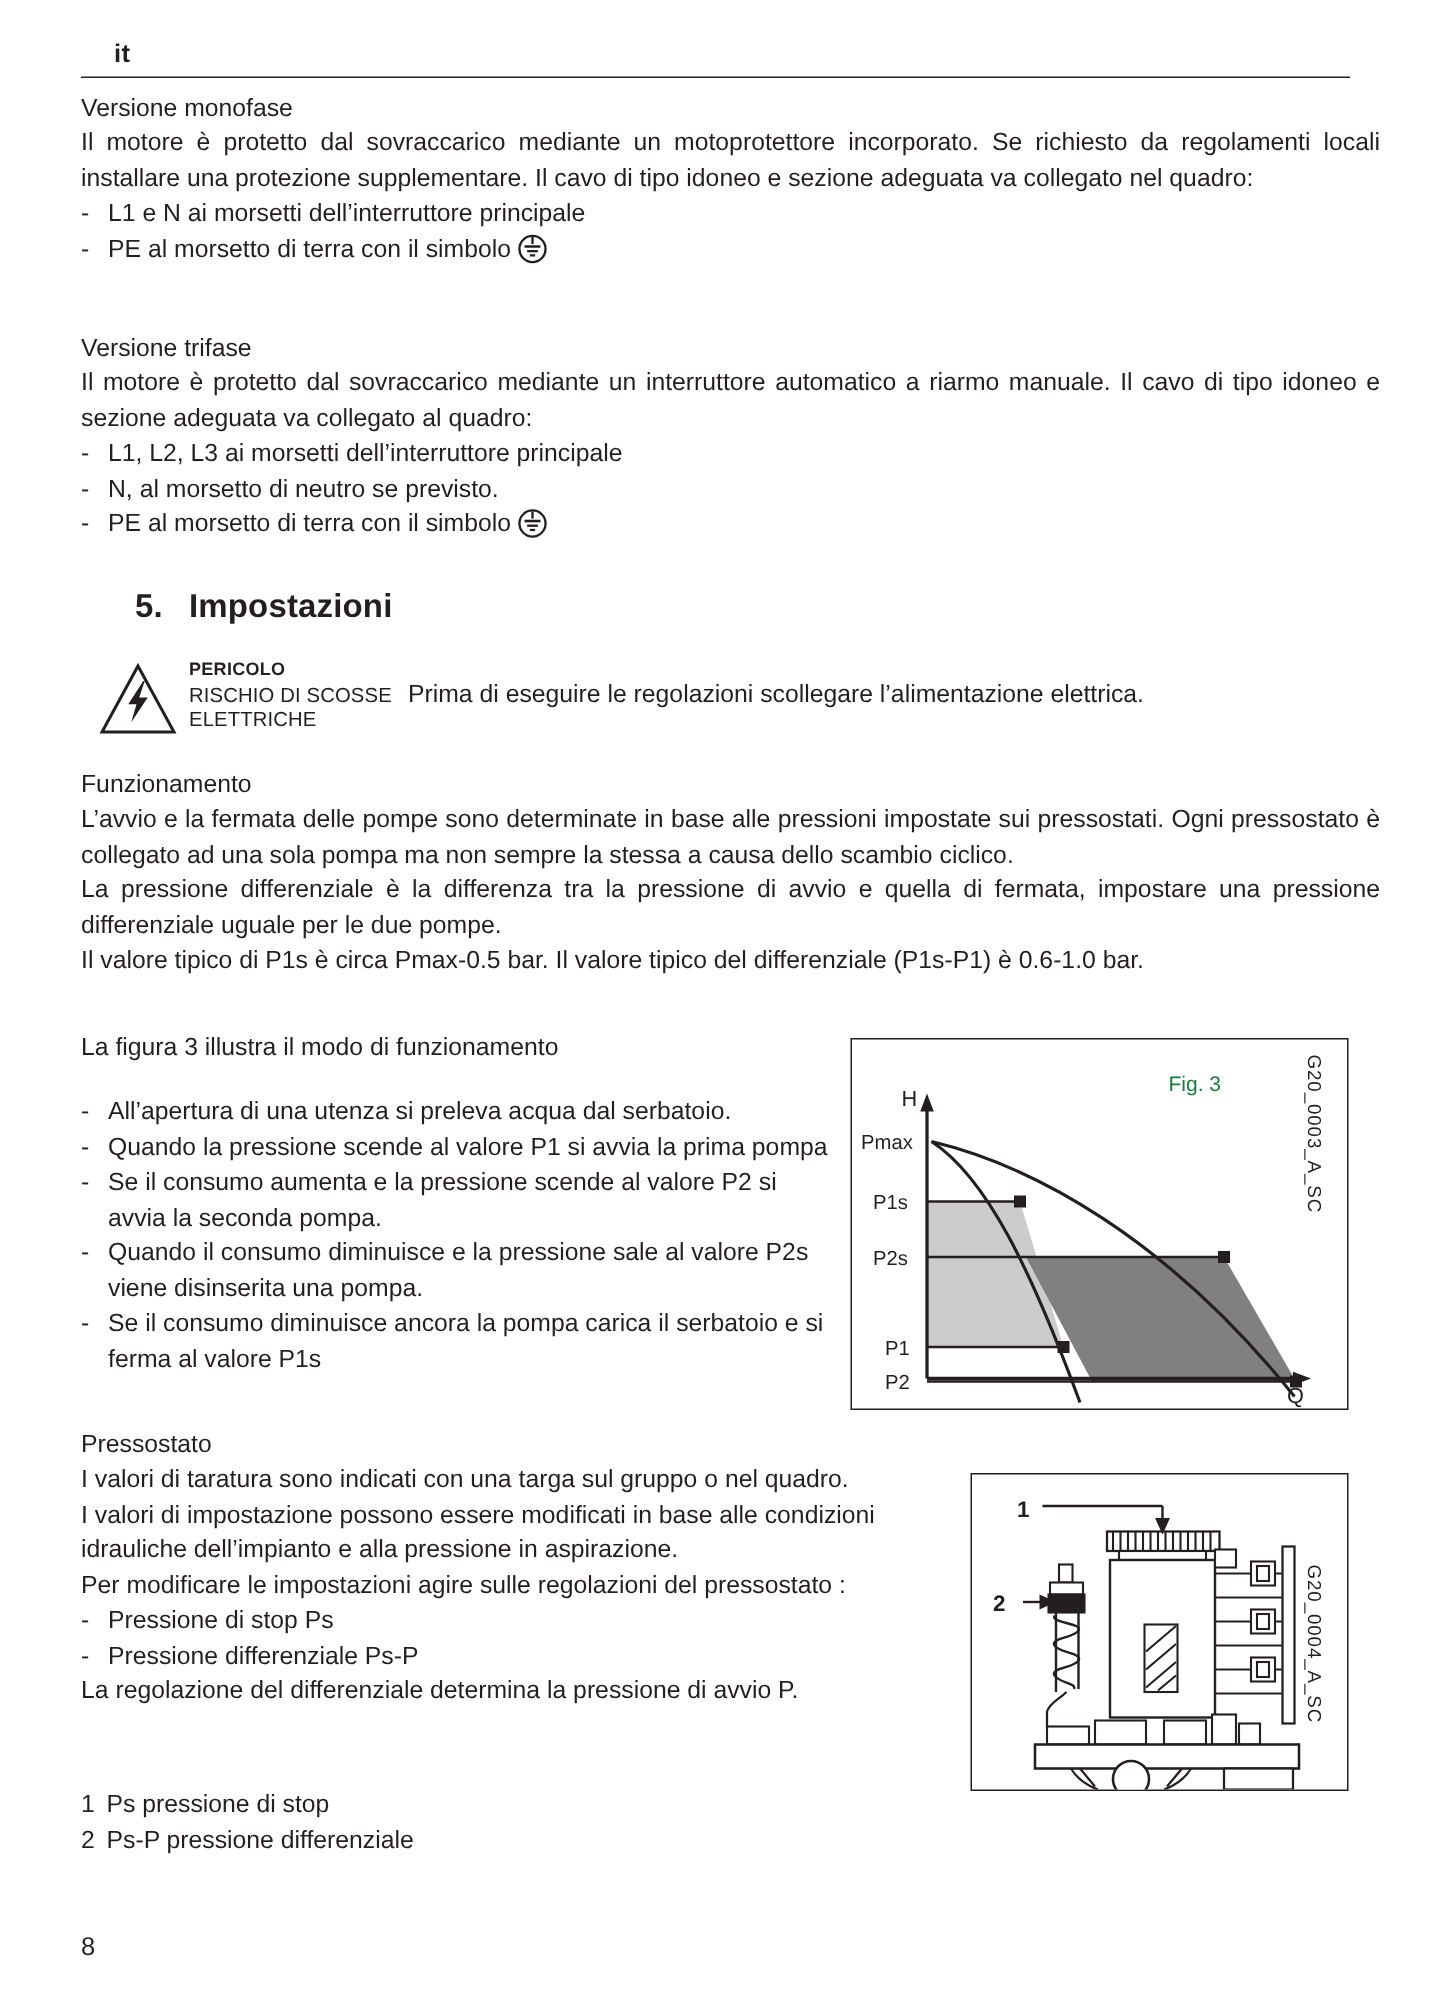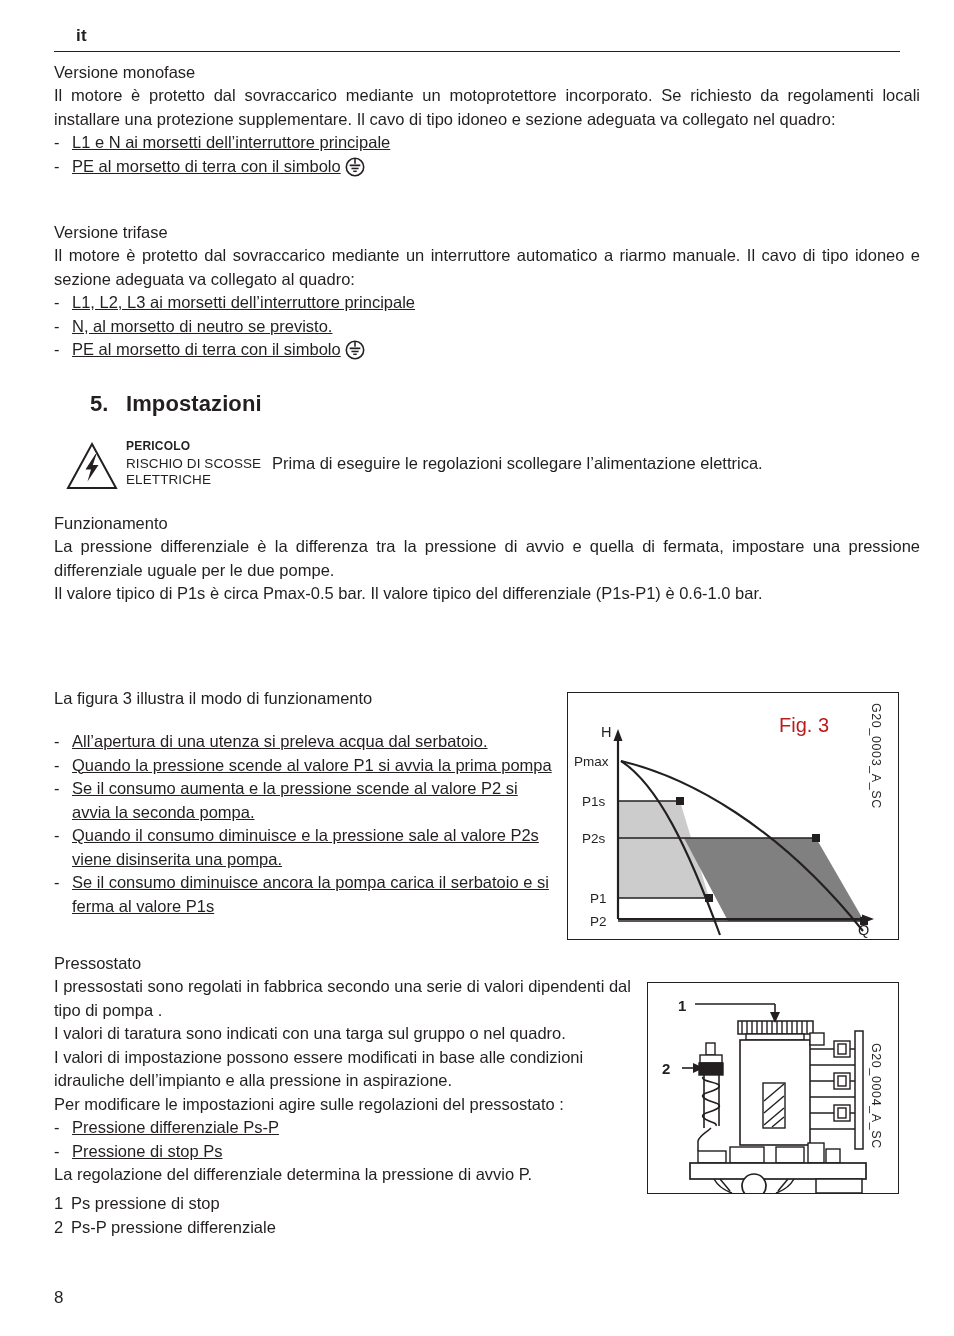--- a/index.html
+++ b/index.html
@@ -55,21 +55,20 @@
     text-align: justify;
     text-justify: inter-word;
   }
   p.body.nojust { text-align: left; }
   ul.dashlist {
     list-style: none;
     margin: 0;
     padding: 0;
     font-size: 16.5px;
     line-height: 23.5px;
-    text-decoration: underline;
   }
   ul.dashlist > li {
     position: relative;
     padding-left: 18px;
   }
   ul.dashlist > li::before {
     content: "-";
     position: absolute;
     left: 0;
     top: 0;
@@ -175,22 +174,22 @@
     writing-mode: vertical-rl;
     font-size: 12.5px;
     letter-spacing: 0.6px;
     color: #231f20;
     white-space: nowrap;
   }
   #fig3-code { left: 869px; top: 703px; }
   #fig4-code { left: 869px; top: 1043px; }
   .fig-caption {
     position: absolute;
-    font-size: 20px;
-    color: #b91c1c;
+    font-size: 14px;
+    color: #15803d;
   }
   #fig3-caption { left: 779px; top: 714px; }
 
   .page-num {
     position: absolute;
     left: 54px;
     top: 1288px;
     font-size: 17px;
   }
   svg { display: block; }
@@ -248,20 +247,21 @@
     <div class="word">
       <div class="w1">PERICOLO</div>
       <div class="w2">RISCHIO DI SCOSSE</div>
       <div class="w2">ELETTRICHE</div>
     </div>
     <div class="dtext">Prima di eseguire le regolazioni scollegare l’alimentazione elettrica.</div>
   </div>
 
   <div class="col" style="top:512px;">
     <div class="sub-head">Funzionamento</div>
+    <p class="body">L’avvio e la fermata delle pompe sono determinate in base alle pressioni impostate sui pressostati. Ogni pressostato è collegato ad una sola pompa ma non sempre la stessa a causa dello scambio ciclico.</p>
     <p class="body">La pressione differenziale è la differenza tra la pressione di avvio e quella di fermata, impostare una pressione differenziale uguale per le due pompe.</p>
     <p class="body nojust">Il valore tipico di P1s è circa Pmax-0.5 bar. Il valore tipico del differenziale (P1s-P1) è 0.6-1.0 bar.</p>
   </div>
 
   <div class="col" style="top:687px; width:500px;">
     <p class="body nojust">La figura 3 illustra il modo di funzionamento</p>
   </div>
 
   <div class="col" style="top:730px; width:505px;">
     <ul class="dashlist">
@@ -306,27 +306,26 @@
       <text x="14" y="150" font-family="Liberation Sans, sans-serif" font-size="13.5" fill="#231f20">P2s</text>
       <text x="22" y="210" font-family="Liberation Sans, sans-serif" font-size="13.5" fill="#231f20">P1</text>
       <text x="22" y="233" font-family="Liberation Sans, sans-serif" font-size="13.5" fill="#231f20">P2</text>
     </svg>
   </div>
   <div class="fig-caption" id="fig3-caption">Fig. 3</div>
   <div class="fig-code" id="fig3-code">G20_0003_A_SC</div>
 
   <div class="col" style="top:952px; width:600px;">
     <div class="sub-head">Pressostato</div>
-    <p class="body nojust">I pressostati sono regolati in fabbrica secondo una serie di valori dipendenti dal tipo di pompa .</p>
     <p class="body nojust">I valori di taratura sono indicati con una targa sul gruppo o nel quadro.</p>
     <p class="body nojust">I valori di impostazione possono essere  modificati in base alle condizioni idrauliche  dell’impianto e alla pressione in aspirazione.</p>
     <p class="body nojust">Per modificare le impostazioni  agire sulle regolazioni del pressostato :</p>
     <ul class="dashlist">
+      <li><span>Pressione di  stop Ps</span></li>
       <li><span>Pressione differenziale Ps-P</span></li>
-      <li><span>Pressione di  stop Ps</span></li>
     </ul>
     <p class="body nojust">La regolazione del differenziale determina la pressione di avvio P.</p>
   </div>
 
   <div class="col" style="top:1192px; width:600px;">
     <ul class="numlist">
       <li><span class="num">1</span><span>Ps pressione di stop</span></li>
       <li><span class="num">2</span><span>Ps-P pressione differenziale</span></li>
     </ul>
   </div>

